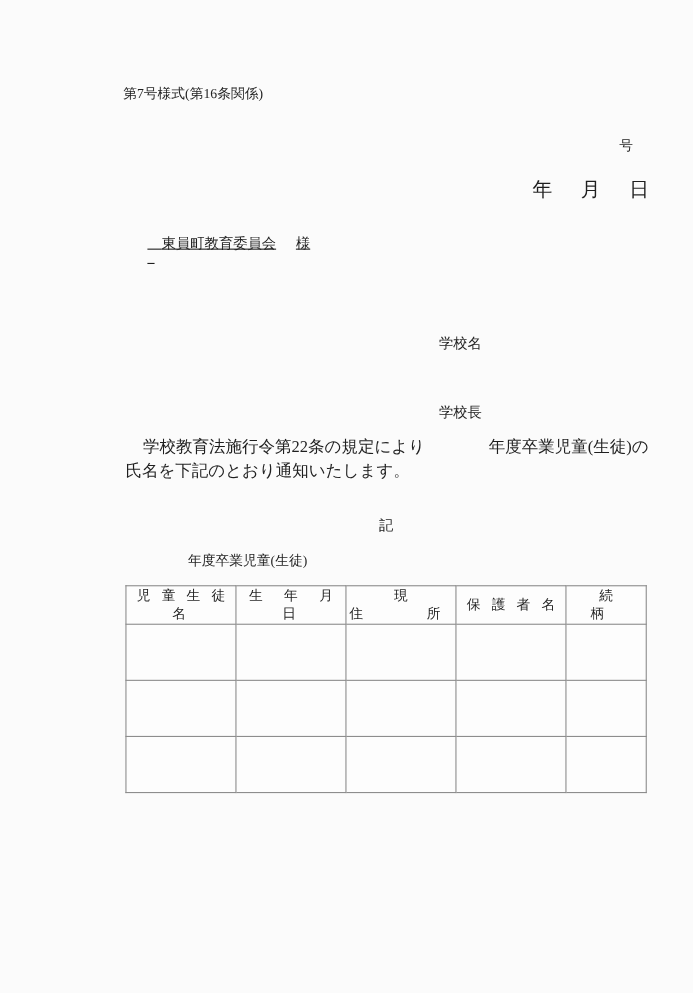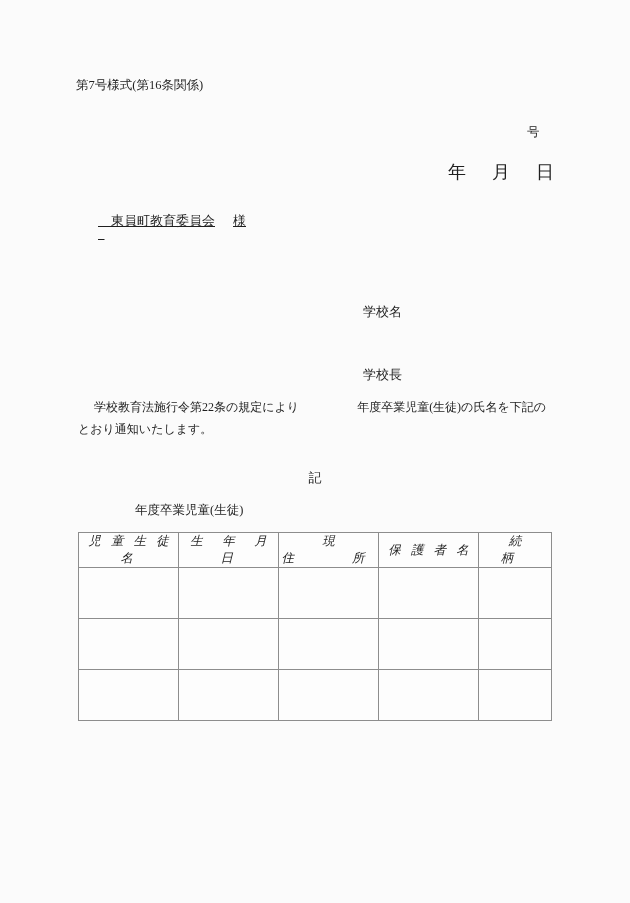--- a/index.html
+++ b/index.html
@@ -15,20 +15,21 @@
     color: #1f1f1f;
     position: relative;
     overflow: hidden;
     -webkit-font-smoothing: antialiased;
   }
 
   .page {
     position: relative;
     width: 536px;
     height: 903px;
+    margin-left: 36px;
   }
 
   
   .abs {
     position: absolute;
     white-space: pre;
     line-height: 1.0;
   }
 
   
@@ -88,21 +89,21 @@
     font-size: 13.5px;
     letter-spacing: 6px;
     text-indent: 6px;
   }
 
   
   .body-para {
     left: 78px;
     top: 396px;
     width: 476px;
-    font-size: 12px;
+    font-size: 15px;
     line-height: 22px;
     white-space: normal;
   }
   .body-para .indent {
     display: inline-block;
     width: 16px;
   }
   .body-para .blank-fill {
     display: inline-block;
     width: 58px;
@@ -126,21 +127,20 @@
 
   
   .form-table {
     position: absolute;
     left: 78px;
     top: 532px;
     width: 473px;
     border-collapse: collapse;
     table-layout: fixed;
     background: #fdfdfd;
-    font-style: italic;
   }
   .form-table th,
   .form-table td {
     border: 1px solid #8d8d8d;
     padding: 0;
     font-weight: normal;
     font-size: 12.5px;
     text-align: center;
     vertical-align: middle;
     color: #1f1f1f;

